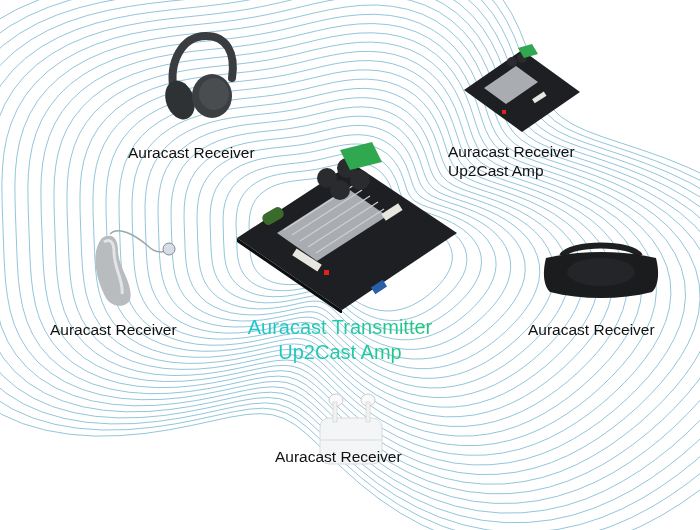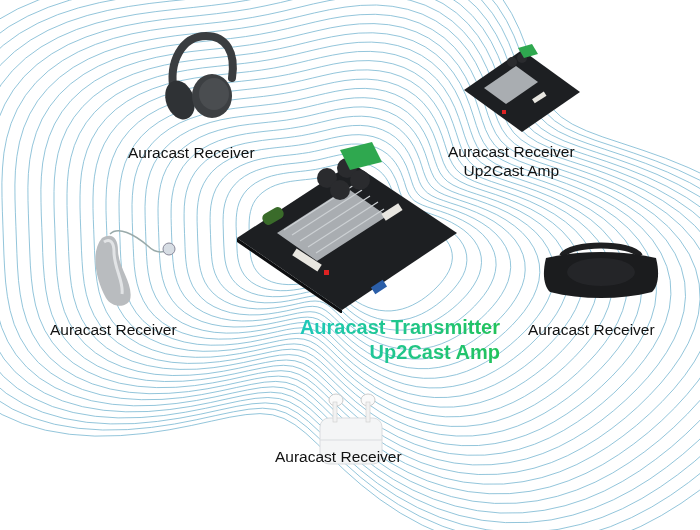--- a/index.html
+++ b/index.html
@@ -1,20 +1,20 @@
 <!DOCTYPE html>
 <html><head>
   <meta charset="utf-8">
   <style>
     html, body { margin: 0; padding: 0; background: #ffffff; }
     body { width: 700px; height: 530px; position: relative; overflow: hidden; font-family: "Liberation Sans", sans-serif; }
     #waves { position: absolute; left: 0; top: 0; width: 700px; height: 530px; }
-    .label { position: absolute; font-size: 15.5px; color: #111; text-align: center; line-height: 19px; white-space: nowrap; background: rgba(255,255,255,0.0); }
+    .label { position: absolute; font-size: 15.5px; color: #111; text-align: left; line-height: 19px; white-space: nowrap; background: rgba(255,255,255,0.0); }
     .label span { display: block; }
-    .title { position: absolute; left: 180px; top: 315px; width: 320px; text-align: right; font-weight: bold; font-size: 20px; line-height: 25px; }
+    .title { position: absolute; left: 180px; top: 315px; width: 320px; text-align: center; font-weight: normal; font-size: 20px; line-height: 25px; }
     .title span { display: block; background: linear-gradient(90deg, #18c6e8 0%, #1fc9b0 45%, #22c25a 100%); -webkit-background-clip: text; background-clip: text; color: transparent; }
     .device { position: absolute; }
   </style>
 </head>
 <body>
 
 <svg id="waves" viewBox="0 0 700 530">
   <g id="wave-group" fill="none" stroke="#5fa9c9" stroke-width="0.8" opacity="0.85">
       <path d="M446.3 240.0 L449.1 244.3 L451.0 248.7 L452.1 253.3 L452.4 257.9 L451.8 262.4 L450.6 266.9 L448.8 271.2 L446.4 275.4 L443.6 279.4 L440.5 283.2 L437.1 286.9 L433.5 290.4 L429.7 293.8 L425.7 297.0 L421.5 300.0 L417.0 302.7 L412.3 305.2 L407.4 307.3 L402.2 309.0 L396.7 310.2 L391.1 310.9 L385.3 310.9 L379.4 310.3 L373.6 309.1 L368.0 307.3 L362.6 304.9 L357.6 302.2 L352.9 299.1 L348.7 295.8 L345.0 292.5 L341.7 289.3 L338.8 286.5 L336.1 284.0 L333.6 282.0 L331.1 280.6 L328.5 279.8 L325.6 279.5 L322.4 279.7 L318.8 280.3 L314.6 281.2 L310.0 282.2 L305.0 283.2 L299.5 284.0 L293.9 284.5 L288.1 284.6 L282.3 284.2 L276.8 283.3 L271.6 281.8 L266.9 279.7 L262.8 277.2 L259.3 274.2 L256.5 270.9 L254.2 267.3 L252.6 263.5 L251.4 259.7 L250.6 255.7 L250.2 251.8 L249.9 247.8 L249.7 243.9 L249.5 240.0 L249.4 236.1 L249.3 232.1 L249.1 228.1 L249.1 224.0 L249.3 219.9 L249.7 215.7 L250.5 211.6 L251.7 207.4 L253.4 203.4 L255.7 199.6 L258.6 196.0 L262.1 192.8 L266.1 189.9 L270.5 187.4 L275.3 185.3 L280.3 183.7 L285.5 182.4 L290.7 181.4 L295.9 180.7 L300.9 180.1 L305.7 179.6 L310.4 179.1 L314.9 178.5 L319.2 177.8 L323.5 177.0 L327.7 176.1 L331.9 175.0 L336.2 174.0 L340.5 173.1 L345.0 172.3 L349.6 171.9 L354.1 171.8 L358.7 172.1 L363.2 173.0 L367.4 174.4 L371.4 176.4 L375.0 178.8 L378.1 181.7 L380.8 185.0 L382.9 188.5 L384.7 192.1 L386.1 195.6 L387.3 199.1 L388.3 202.3 L389.3 205.2 L390.6 207.8 L392.2 210.1 L394.2 212.0 L396.8 213.6 L399.9 215.1 L403.7 216.5 L408.0 218.0 L412.8 219.6 L418.0 221.4 L423.3 223.6 L428.6 226.1 L433.7 229.0 L438.5 232.3 L442.7 236.0 L446.3 240.0 "></path>
       <path d="M460.0 240.0 L463.2 244.9 L465.4 249.9 L466.6 255.1 L466.9 260.3 L466.3 265.5 L465.0 270.6 L462.9 275.5 L460.2 280.2 L457.0 284.8 L453.5 289.1 L449.6 293.3 L445.5 297.3 L441.2 301.1 L436.7 304.7 L431.9 308.1 L426.8 311.2 L421.5 314.0 L415.8 316.4 L409.9 318.4 L403.7 319.7 L397.3 320.5 L390.7 320.5 L384.1 319.9 L377.5 318.5 L371.1 316.4 L365.0 313.7 L359.3 310.6 L354.0 307.1 L349.2 303.4 L345.0 299.6 L341.3 296.0 L337.9 292.8 L334.9 290.0 L332.1 287.7 L329.2 286.1 L326.3 285.2 L323.0 284.9 L319.4 285.1 L315.2 285.8 L310.5 286.8 L305.3 288.0 L299.5 289.1 L293.4 290.0 L286.9 290.6 L280.3 290.7 L273.8 290.2 L267.6 289.2 L261.7 287.5 L256.3 285.1 L251.7 282.3 L247.7 278.9 L244.4 275.1 L241.9 271.0 L240.0 266.7 L238.7 262.3 L237.8 257.9 L237.3 253.4 L237.0 248.9 L236.8 244.4 L236.6 240.0 L236.4 235.5 L236.3 231.0 L236.1 226.5 L236.1 221.9 L236.3 217.2 L236.8 212.4 L237.6 207.7 L239.0 203.0 L241.0 198.5 L243.6 194.1 L246.9 190.0 L250.8 186.4 L255.3 183.1 L260.4 180.3 L265.8 177.9 L271.5 176.0 L277.4 174.6 L283.3 173.5 L289.2 172.6 L294.9 172.0 L300.4 171.4 L305.7 170.8 L310.8 170.1 L315.7 169.4 L320.5 168.4 L325.3 167.4 L330.1 166.2 L335.0 165.1 L339.9 164.0 L345.0 163.2 L350.2 162.6 L355.4 162.5 L360.6 162.9 L365.6 163.9 L370.5 165.5 L375.0 167.7 L379.0 170.5 L382.6 173.8 L385.6 177.5 L388.1 181.5 L390.1 185.6 L391.7 189.6 L393.0 193.5 L394.2 197.2 L395.4 200.5 L396.8 203.4 L398.6 206.0 L400.9 208.2 L403.8 210.1 L407.4 211.8 L411.7 213.4 L416.6 215.0 L422.0 216.8 L427.9 218.9 L433.9 221.3 L440.0 224.2 L445.8 227.5 L451.2 231.2 L456.0 235.4 L460.0 240.0 "></path>

